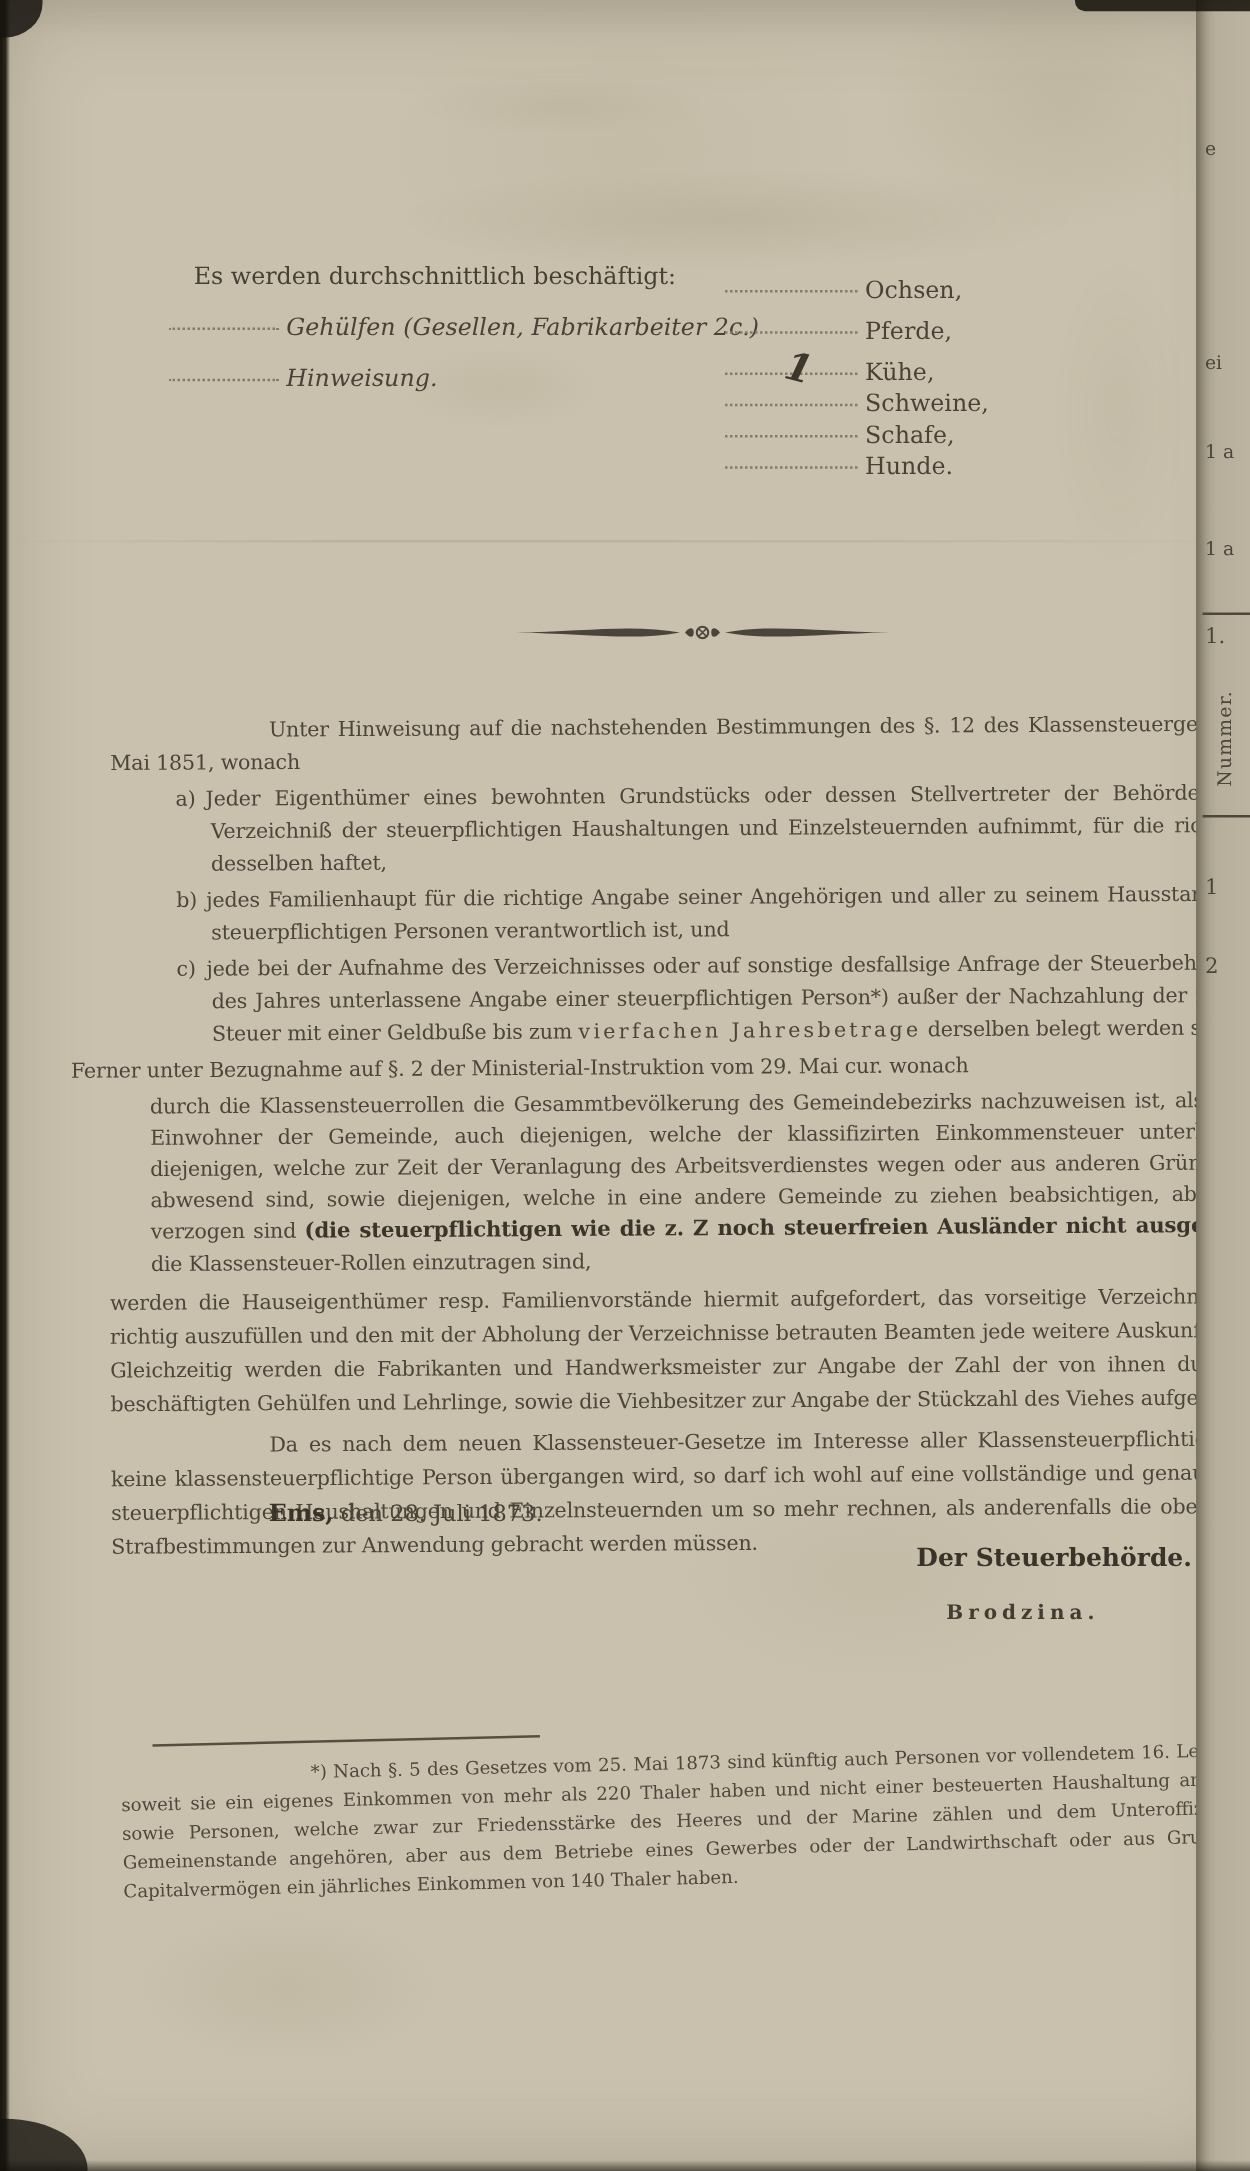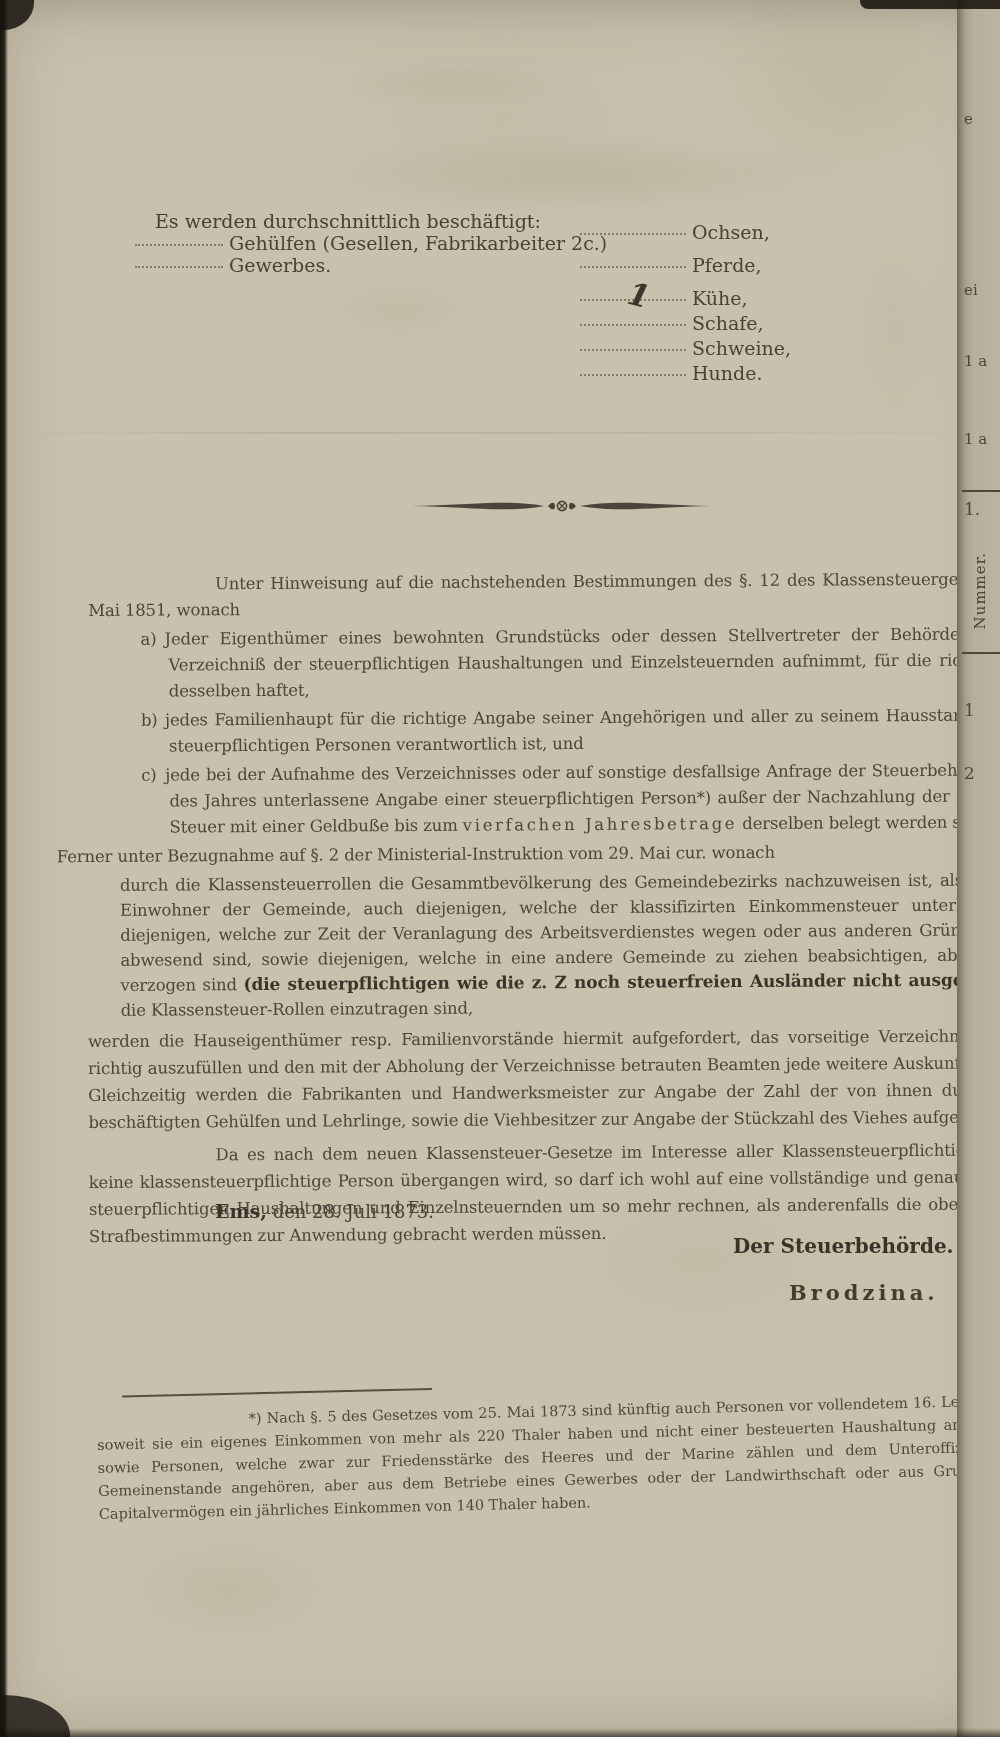--- a/index.html
+++ b/index.html
@@ -35,21 +35,21 @@
   .ghost{position:absolute;filter:blur(3px);opacity:.10;background:
     radial-gradient(ellipse at center, rgba(100,85,60,.9), transparent 70%);}
   .ghost1{left:310px;top:135px;width:560px;height:80px;}
   .ghost2{left:330px;top:60px;width:240px;height:48px;opacity:.07;}
   .ghost3{left:840px;top:200px;width:110px;height:260px;opacity:.05;}
 
   
   .employment{position:absolute;left:135px;top:210px;font-size:19px;z-index:2;}
   .livestock{position:absolute;left:580px;top:210px;font-size:19px;z-index:2;}
   .sec-heading{white-space:nowrap;color:#464034;margin-left:20px;}
-  .frow{margin-top:0;white-space:nowrap;position:relative;}
+  .frow{margin-top:19px;white-space:nowrap;position:relative;font-style:italic;}
   .lrow{margin-top:11px;white-space:nowrap;position:relative;}
   .lrow.tight{margin-top:3px;}
   .leader{display:inline-block;border-bottom:2px dotted #847b6b;transform:translateY(-4px);}
   .employment .leader{width:88px;}
   .livestock .leader{width:106px;}
   .hand-mark{position:absolute;left:48px;top:-10px;font-family:"DejaVu Serif",serif;
     font-size:31px;font-style:italic;color:#3c362c;transform:rotate(14deg);font-weight:bold;}
 
   
   .ornament{position:absolute;left:412px;top:496px;z-index:2;}
@@ -67,22 +67,22 @@
   .inset{line-height:25px;margin:3px 0 5px 30px !important;}
   .b{font-weight:bold;font-size:17px;color:#3a342a;}
   .p1{line-height:27px;margin:4px 0 2px -3px !important;}
   .p2{line-height:27px;margin:6px 0 0 -3px !important;text-indent:127px;}
 
   
   .dateline{position:absolute;left:203px;top:1200px;font-size:18px;z-index:2;margin-left:12px;}
   .place{font-weight:bold;font-size:19px;color:#39332a;}
   .btitle{position:absolute;left:733px;top:1234px;font-size:20px;font-weight:bold;
     color:#39332a;z-index:2;}
-  .sname{position:absolute;left:757px;top:1280px;font-size:21px;font-weight:bold;
-    letter-spacing:4px;color:#423c31;z-index:2;margin-left:32px;}
+  .sname{position:absolute;left:757px;top:1280px;font-size:16px;font-weight:bold;
+    letter-spacing:4px;color:#423c31;z-index:2;}
 
   
   .footnote{position:absolute;left:96px;top:1396px;width:930px;font-size:14.5px;
     line-height:23px;text-align:justify;transform:rotate(-1.35deg);
     transform-origin:0 0;z-index:2;color:#4e473c;}
   .fn-rule{width:310px;border-top:2px solid #564e41;margin:0 0 13px 26px;}
   .fn-text{margin:0;text-indent:152px;}
 
   
   .next-page{position:absolute;top:0;right:0;width:43px;height:100%;z-index:5;
@@ -108,21 +108,21 @@
   <div class="crease"></div>
 
   <section class="employment">
     <div class="sec-heading">Es werden durchschnittlich beschäftigt:</div>
     <div class="frow">
       <span class="leader"></span>
       <span>Gehülfen (Gesellen, Fabrikarbeiter 2c.)</span>
     </div>
     <div class="frow">
       <span class="leader"></span>
-      <span>Gewerbes.</span>
+      <span>Hinweisung.</span>
     </div>
   </section>
 
   <section class="livestock">
     <div class="lrow">
       <span class="leader"></span>
       <span>Ochsen,</span>
       <span class="hand-mark"></span>
     </div>
     <div class="lrow">
@@ -130,26 +130,26 @@
       <span>Pferde,</span>
       <span class="hand-mark"></span>
     </div>
     <div class="lrow">
       <span class="leader"></span>
       <span>Kühe,</span>
       <span class="hand-mark">1</span>
     </div>
     <div class="lrow tight">
       <span class="leader"></span>
+      <span>Schweine,</span>
+      <span class="hand-mark"></span>
+    </div>
+    <div class="lrow tight">
+      <span class="leader"></span>
       <span>Schafe,</span>
-      <span class="hand-mark"></span>
-    </div>
-    <div class="lrow tight">
-      <span class="leader"></span>
-      <span>Schweine,</span>
       <span class="hand-mark"></span>
     </div>
     <div class="lrow tight">
       <span class="leader"></span>
       <span>Hunde.</span>
       <span class="hand-mark"></span>
     </div>
   </section>
 
   <svg class="ornament" width="300" height="20" viewBox="0 0 300 20">

